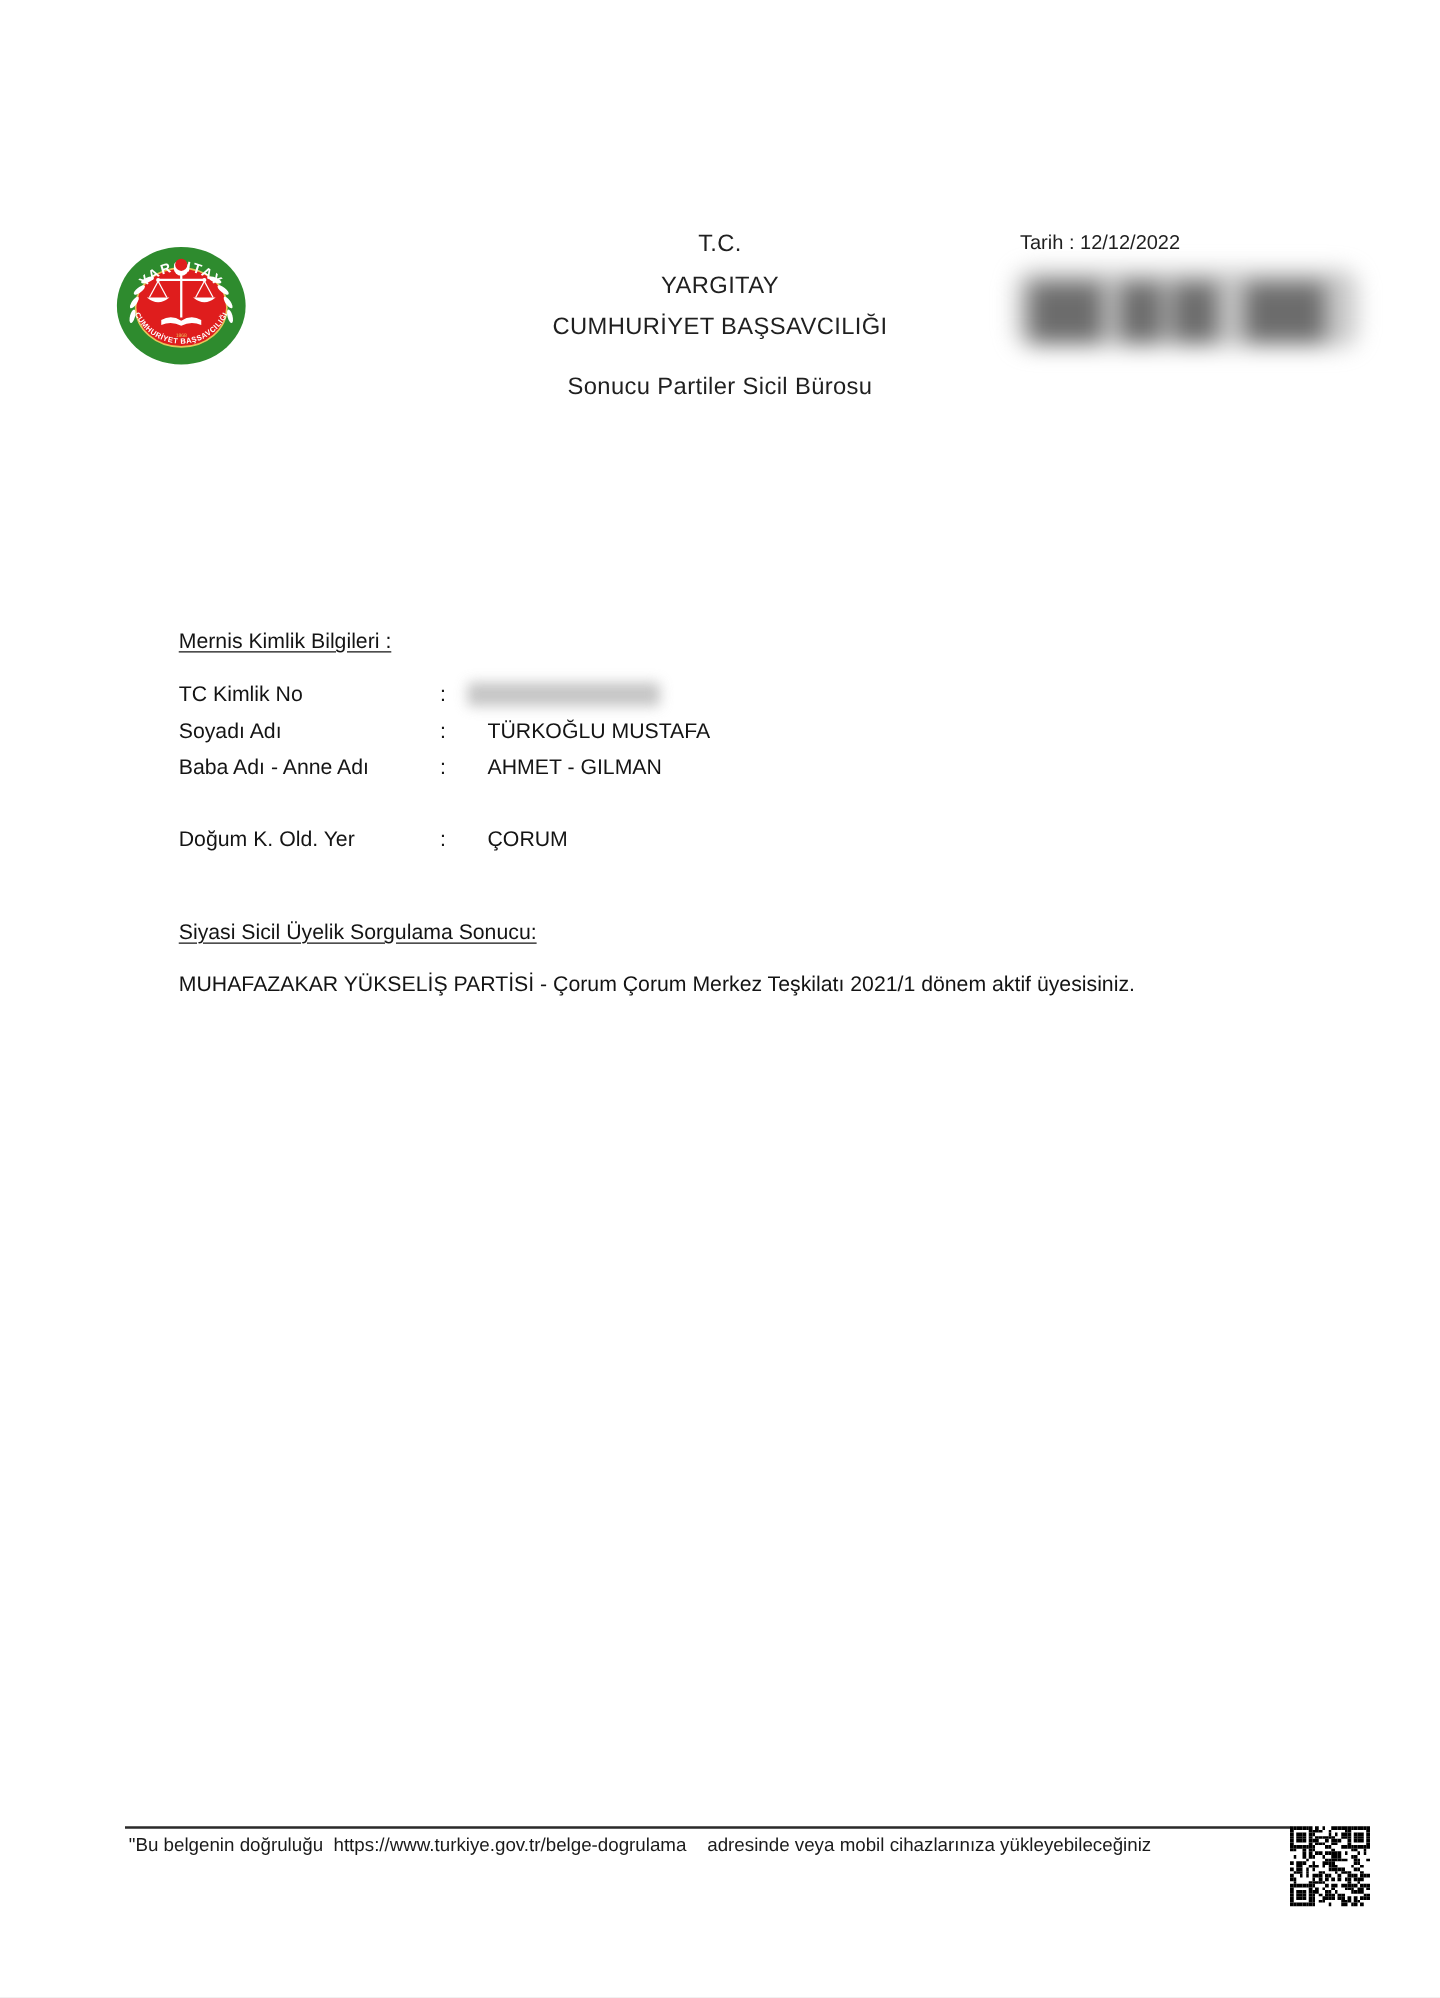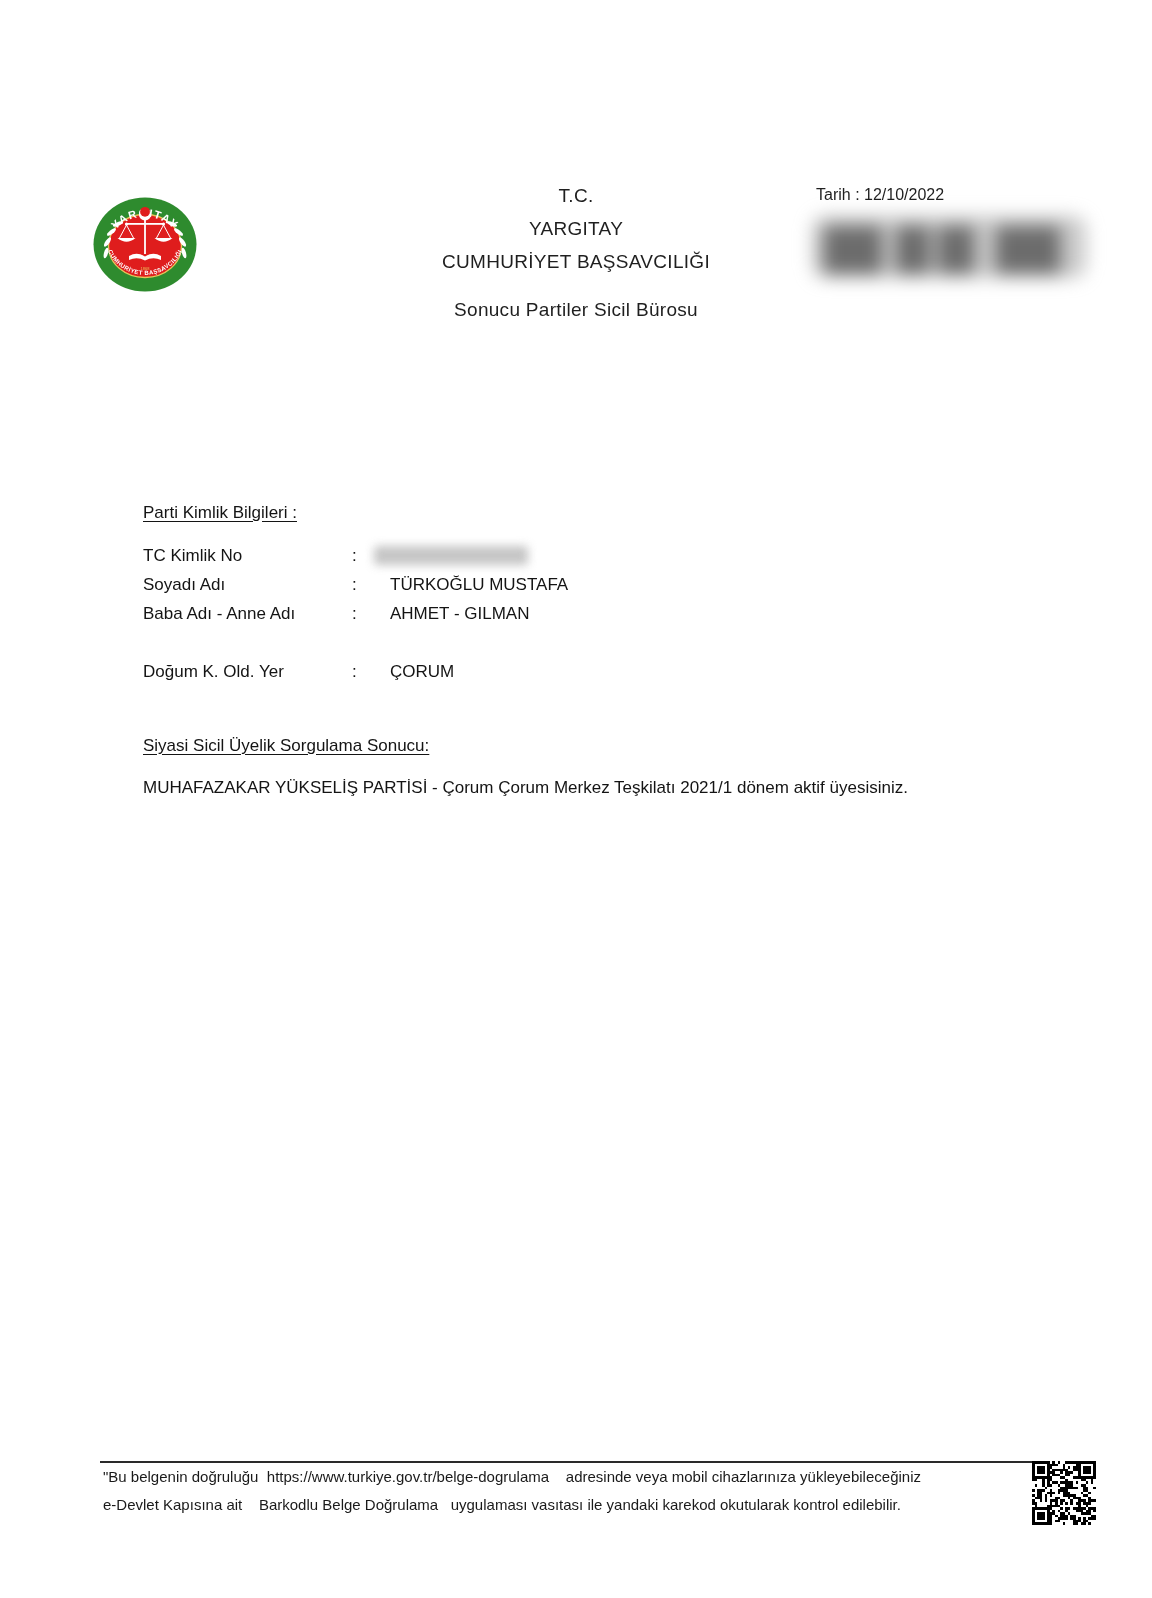--- a/index.html
+++ b/index.html
@@ -110,51 +110,50 @@
     <text x="52" y="72.5" font-family="Liberation Sans, sans-serif" font-size="4" text-anchor="middle" fill="#e8c35a">1868</text>
   </svg>
 
   <div class="header-block">
     <div class="h-line h-tc">T.C.</div>
     <div class="h-line h-yargitay">YARGITAY</div>
     <div class="h-line h-bassav">CUMHURİYET BAŞSAVCILIĞI</div>
     <div class="h-line h-bureau">Sonucu Partiler Sicil Bürosu</div>
   </div>
 
-  <div class="doc-date">Tarih : 12/10/2022</div>
+  <div class="doc-date">Tarih : 12/12/2022</div>
   <div class="barcode-redaction">
     <div class="base"></div>
     <div class="blk blk1"></div>
     <div class="blk blk2"></div>
     <div class="blk blk3"></div>
     <div class="blk blk4"></div>
   </div>
 
-  <div class="section-title id-title">Parti Kimlik Bilgileri :</div>
+  <div class="section-title id-title">Mernis Kimlik Bilgileri :</div>
 
   <div class="field-row row0">
     <span class="f-label">TC Kimlik No</span><span class="f-colon">:</span>
     <span class="tc-redaction"></span>
   </div>
   <div class="field-row row1">
     <span class="f-label">Soyadı Adı</span><span class="f-colon">:</span><span class="f-value">TÜRKOĞLU MUSTAFA</span>
   </div>
   <div class="field-row row2">
     <span class="f-label">Baba Adı - Anne Adı</span><span class="f-colon">:</span><span class="f-value">AHMET - GILMAN</span>
   </div>
   <div class="field-row row4">
     <span class="f-label">Doğum K. Old. Yer</span><span class="f-colon">:</span><span class="f-value">ÇORUM</span>
   </div>
 
   <div class="section-title mem-title">Siyasi Sicil Üyelik Sorgulama Sonucu:</div>
   <div class="mem-result">MUHAFAZAKAR YÜKSELİŞ PARTİSİ - Çorum Çorum Merkez Teşkilatı 2021/1 dönem aktif üyesisiniz.</div>
 
   <div class="footer-divider"></div>
   <div class="footer-text ft1">"Bu belgenin doğruluğu  https://www.turkiye.gov.tr/belge-dogrulama    adresinde veya mobil cihazlarınıza yükleyebileceğiniz</div>
-  <div class="footer-text ft2">e-Devlet Kapısına ait    Barkodlu Belge Doğrulama   uygulaması vasıtası ile yandaki karekod okutularak kontrol edilebilir.</div>
   <div class="qr" id="qr">
       <i style="grid-row:1;grid-column:1"></i>
       <i style="grid-row:1;grid-column:2"></i>
       <i style="grid-row:1;grid-column:3"></i>
       <i style="grid-row:1;grid-column:4"></i>
       <i style="grid-row:1;grid-column:5"></i>
       <i style="grid-row:1;grid-column:6"></i>
       <i style="grid-row:1;grid-column:7"></i>
       <i style="grid-row:1;grid-column:9"></i>
       <i style="grid-row:1;grid-column:11"></i>

